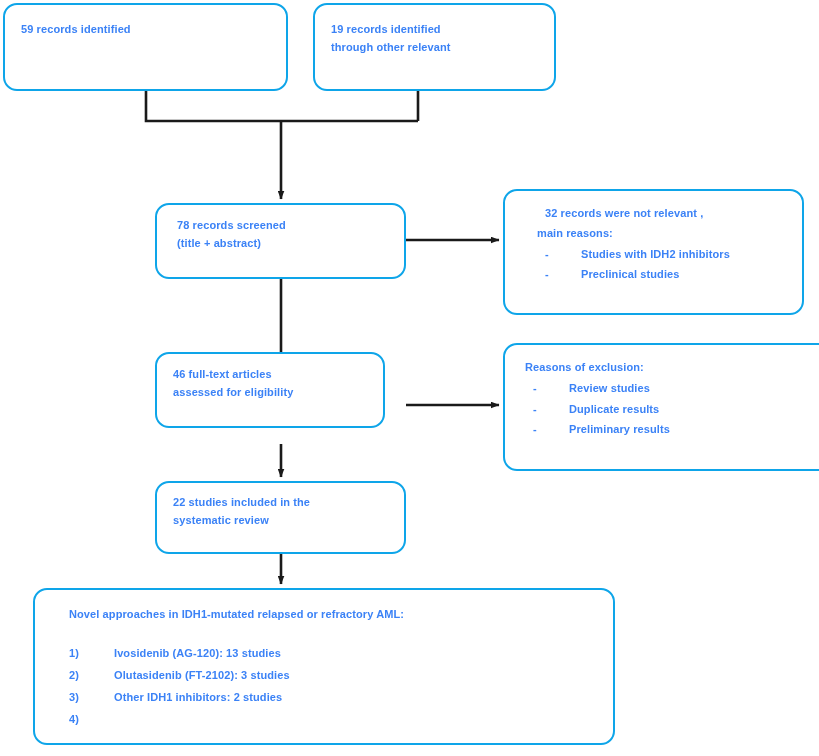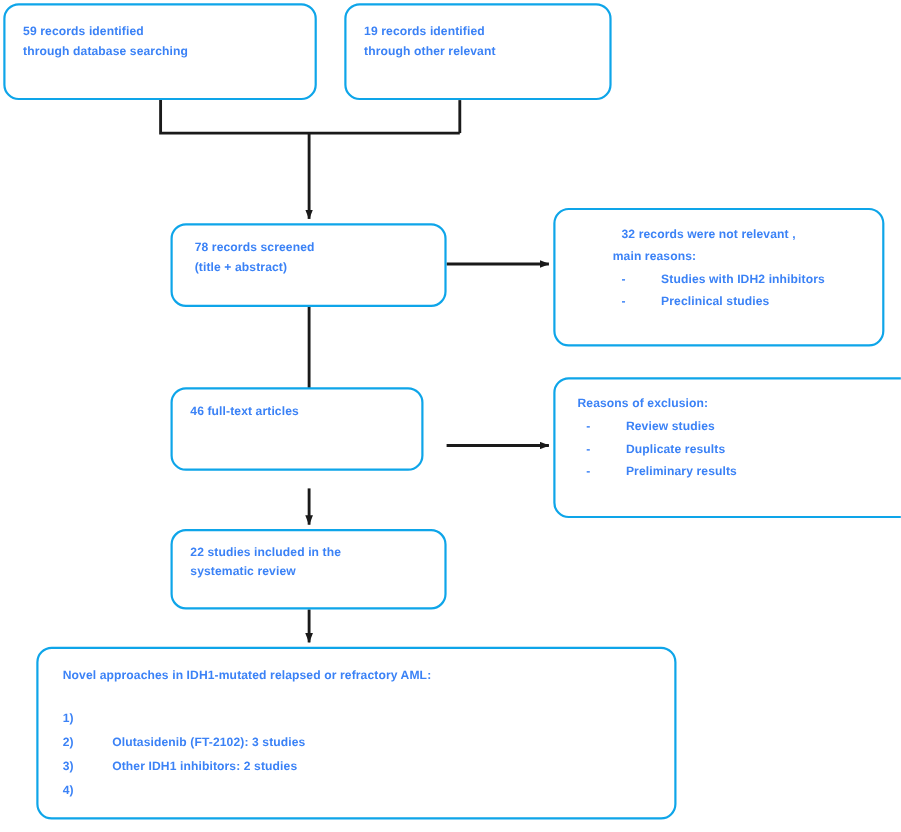--- a/index.html
+++ b/index.html
@@ -70,21 +70,21 @@
     left: 155px; top: 481px; width: 251px; height: 73px;
   }
   #box-included .pad { padding: 11px 0 0 16px; }
   
   #box-excl1 {
     left: 503px; top: 189px; width: 301px; height: 126px;
   }
   #box-excl2 {
     left: 503px; top: 343px; width: 335px; height: 128px;
   }
-  #box-excl1 .pad { padding: 14px 0 0 8px; margin-left: 44px; }
+  #box-excl1 .pad { padding: 14px 0 0 32px; }
   #box-excl2 .pad { padding: 14px 0 0 20px; }
   .excl-head {
     margin-bottom: 2px;
     white-space: nowrap;
   }
   .excl-head.indented { padding-left: 8px; }
   .excl-item {
     display: flex;
     white-space: nowrap;
     margin-top: 3px;
@@ -92,21 +92,21 @@
   .excl-dash {
     width: 44px;
     flex: 0 0 44px;
     padding-left: 8px;
     box-sizing: border-box;
   }
   
   #box-summary {
     left: 33px; top: 588px; width: 582px; height: 157px;
   }
-  #box-summary .pad { padding: 16px 0 0 22px; }
+  #box-summary .pad { padding: 16px 0 0 22px; margin-left: 12px; }
   .summary-title {
     white-space: nowrap;
     margin-bottom: 22px;
   }
   .summary-item {
     display: flex;
     white-space: nowrap;
     line-height: 1.45;
     margin-top: 6px;
   }
@@ -142,21 +142,20 @@
 
       <path d="M406,240 L499,240" marker-end="url(#arrowhead)"></path>
 
       <path d="M406,405 L499,405" marker-end="url(#arrowhead)"></path>
     </g>
   </svg>
 
   <div class="node" id="box-db">
     <div class="pad">
       <div class="line">59 records identified</div>
-      <div class="line">through database searching</div>
     </div>
   </div>
 
   <div class="node" id="box-other">
     <div class="pad">
       <div class="line">19 records identified</div>
       <div class="line">through other relevant</div>
     </div>
   </div>
 
@@ -178,20 +177,21 @@
       <div class="excl-item">
         <span class="excl-dash">-</span>
         <span>Preclinical studies</span>
       </div>
     </div>
   </div>
 
   <div class="node" id="box-fulltext">
     <div class="pad">
       <div class="line">46 full-text articles</div>
+      <div class="line">assessed for eligibility</div>
     </div>
   </div>
 
   <div class="node" id="box-excl2">
     <div class="pad">
       <div class="excl-head">Reasons of exclusion:</div>
       <div class="excl-item">
         <span class="excl-dash">-</span>
         <span>Review studies</span>
       </div>
@@ -211,20 +211,21 @@
       <div class="line">22 studies included in the</div>
       <div class="line">systematic review</div>
     </div>
   </div>
 
   <div class="node" id="box-summary">
     <div class="pad">
       <div class="summary-title">Novel approaches in IDH1-mutated relapsed or refractory AML:</div>
       <div class="summary-item">
         <span class="summary-num">1)</span>
+        <span>Ivosidenib (AG-120): 13 studies</span>
       </div>
       <div class="summary-item">
         <span class="summary-num">2)</span>
         <span>Olutasidenib (FT-2102): 3 studies</span>
       </div>
       <div class="summary-item">
         <span class="summary-num">3)</span>
         <span>Other IDH1 inhibitors: 2 studies</span>
       </div>
       <div class="summary-item">

